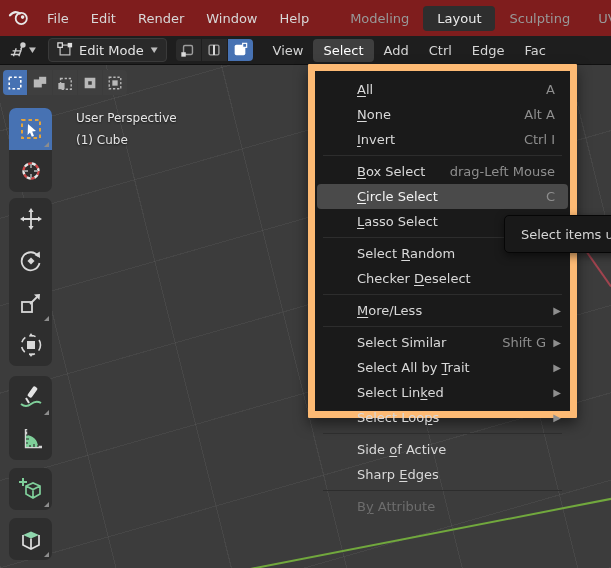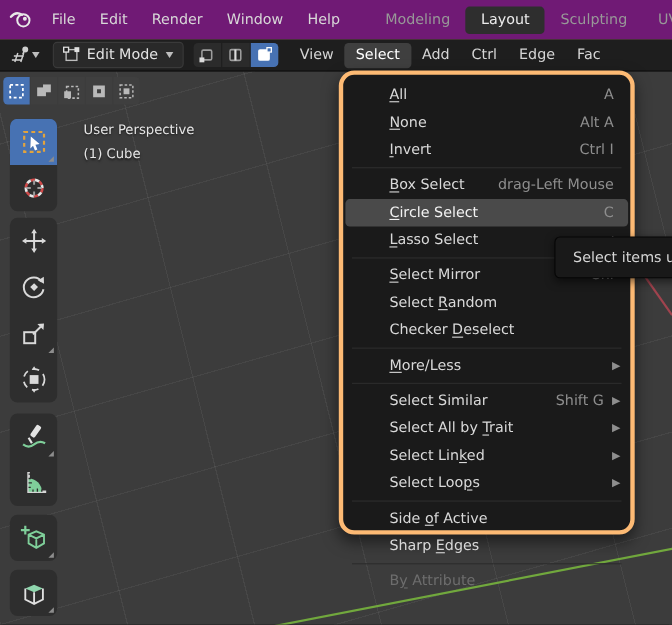--- a/index.html
+++ b/index.html
@@ -1,20 +1,20 @@
 <!DOCTYPE html>
 <html><head>
 <meta charset="utf-8">
 <style>
   html,body{margin:0;padding:0;background:#000;}
   #app{position:relative;width:611px;height:568px;overflow:hidden;
        font-family:"DejaVu Sans","Liberation Sans",sans-serif;
        background:#3c3c3c;-webkit-font-smoothing:antialiased;}
   
-  .topbar{position:absolute;top:0;left:0;right:0;height:36px;background:#701a75;
+  .topbar{position:absolute;top:0;left:0;right:0;height:36px;background:#7f1d1d;
           border-bottom:6px solid #4d7c0f;display:flex;align-items:center;z-index:5;}
   .logo{margin:0 6px 0 8px;display:flex;align-items:center;}
   .tb-menu{padding:4px 11px;font-size:13px;color:#d8d8d8;border-radius:4px;cursor:default;}
   .tabs{display:flex;margin-left:16px;align-items:center;}
   .tab{padding:5px 14px;font-size:13px;color:#989898;border-radius:4px;white-space:nowrap;}
   .tab.active{background:#2e2e2e;color:#ececec;}
   
   .vheader{position:absolute;top:36px;left:0;right:0;height:28px;background:#1e1e1e;
            border-bottom:1px solid #101010;display:flex;align-items:center;z-index:5;}
   .editor-btn{display:flex;align-items:center;margin-left:5px;padding:2px 3px;border-radius:4px;}
@@ -44,22 +44,22 @@
   .sm-btn:last-child{border-radius:0 4px 4px 0;}
   .sm-btn.active{background:#4772b3;}
   
   .tool-group{position:absolute;left:9px;width:43px;background:#2e2e2e;border-radius:7px;
               overflow:hidden;display:flex;flex-direction:column;z-index:2;}
   .tool{width:43px;height:42px;display:grid;place-items:center;position:relative;}
   .tool.active{background:#4772b3;}
   .tool.sub::after{content:"";position:absolute;right:3px;bottom:3px;border-style:solid;
        border-width:0 0 5px 5px;border-color:transparent transparent #8d8d8d transparent;}
   
-  .menu-panel{position:absolute;left:308px;top:64px;width:269px;height:422px;background:#1a1a1a;
-      border:4px solid #fdba74;border-radius:14px;box-sizing:border-box;padding:6px 0;
+  .menu-panel{position:absolute;left:308px;top:64px;width:269px;height:354px;background:#1a1a1a;
+      border:7px solid #fdba74;border-radius:1px;box-sizing:border-box;padding:6px 0;
       z-index:10;box-shadow:0 6px 14px rgba(0,0,0,.5);}
   .mi{position:relative;height:25px;line-height:25px;font-size:13px;color:#d9d9d9;
       padding-left:40px;margin:0 2px;border-radius:4px;white-space:nowrap;}
   .mi.hl{background:#4a4a4a;color:#f2f2f2;}
   .mi.disabled{color:#6d6d6d;}
   .mi .sc{position:absolute;right:13px;color:#8e8e8e;}
   .mi .arrow{position:absolute;right:7px;color:#8e8e8e;font-size:10px;top:0;}
   .mi .sc.witharrow{right:22px;}
   .mi u{text-decoration:underline;text-underline-offset:2px;}
   .msep{border-top:1px solid #2d2d2d;margin:3px 8px;}
@@ -267,21 +267,20 @@
 
   <div class="menu-panel" id="select-menu">
       <div class="mi"><span><u>A</u>ll</span><span class="sc">A</span></div>
       <div class="mi"><span><u>N</u>one</span><span class="sc">Alt A</span></div>
       <div class="mi"><span><u>I</u>nvert</span><span class="sc">Ctrl I</span></div>
       <div class="msep"></div>
       <div class="mi"><span><u>B</u>ox Select</span><span class="sc">drag-Left Mouse</span></div>
       <div class="mi hl"><span><u>C</u>ircle Select</span><span class="sc">C</span></div>
       <div class="mi"><span><u>L</u>asso Select</span><span class="arrow">▶</span></div>
       <div class="msep"></div>
-      <div class="mi"><span><u>S</u>elect Mirror</span><span class="sc">Shi</span></div>
       <div class="mi"><span>Select <u>R</u>andom</span></div>
       <div class="mi"><span>Checker <u>D</u>eselect</span></div>
       <div class="msep"></div>
       <div class="mi"><span><u>M</u>ore/Less</span><span class="arrow">▶</span></div>
       <div class="msep"></div>
       <div class="mi"><span>Select Similar</span><span class="sc witharrow">Shift G</span><span class="arrow">▶</span></div>
       <div class="mi"><span>Select All by <u>T</u>rait</span><span class="arrow">▶</span></div>
       <div class="mi"><span>Select Lin<u>k</u>ed</span><span class="arrow">▶</span></div>
       <div class="mi"><span>Select Loo<u>p</u>s</span><span class="arrow">▶</span></div>
       <div class="msep"></div>

